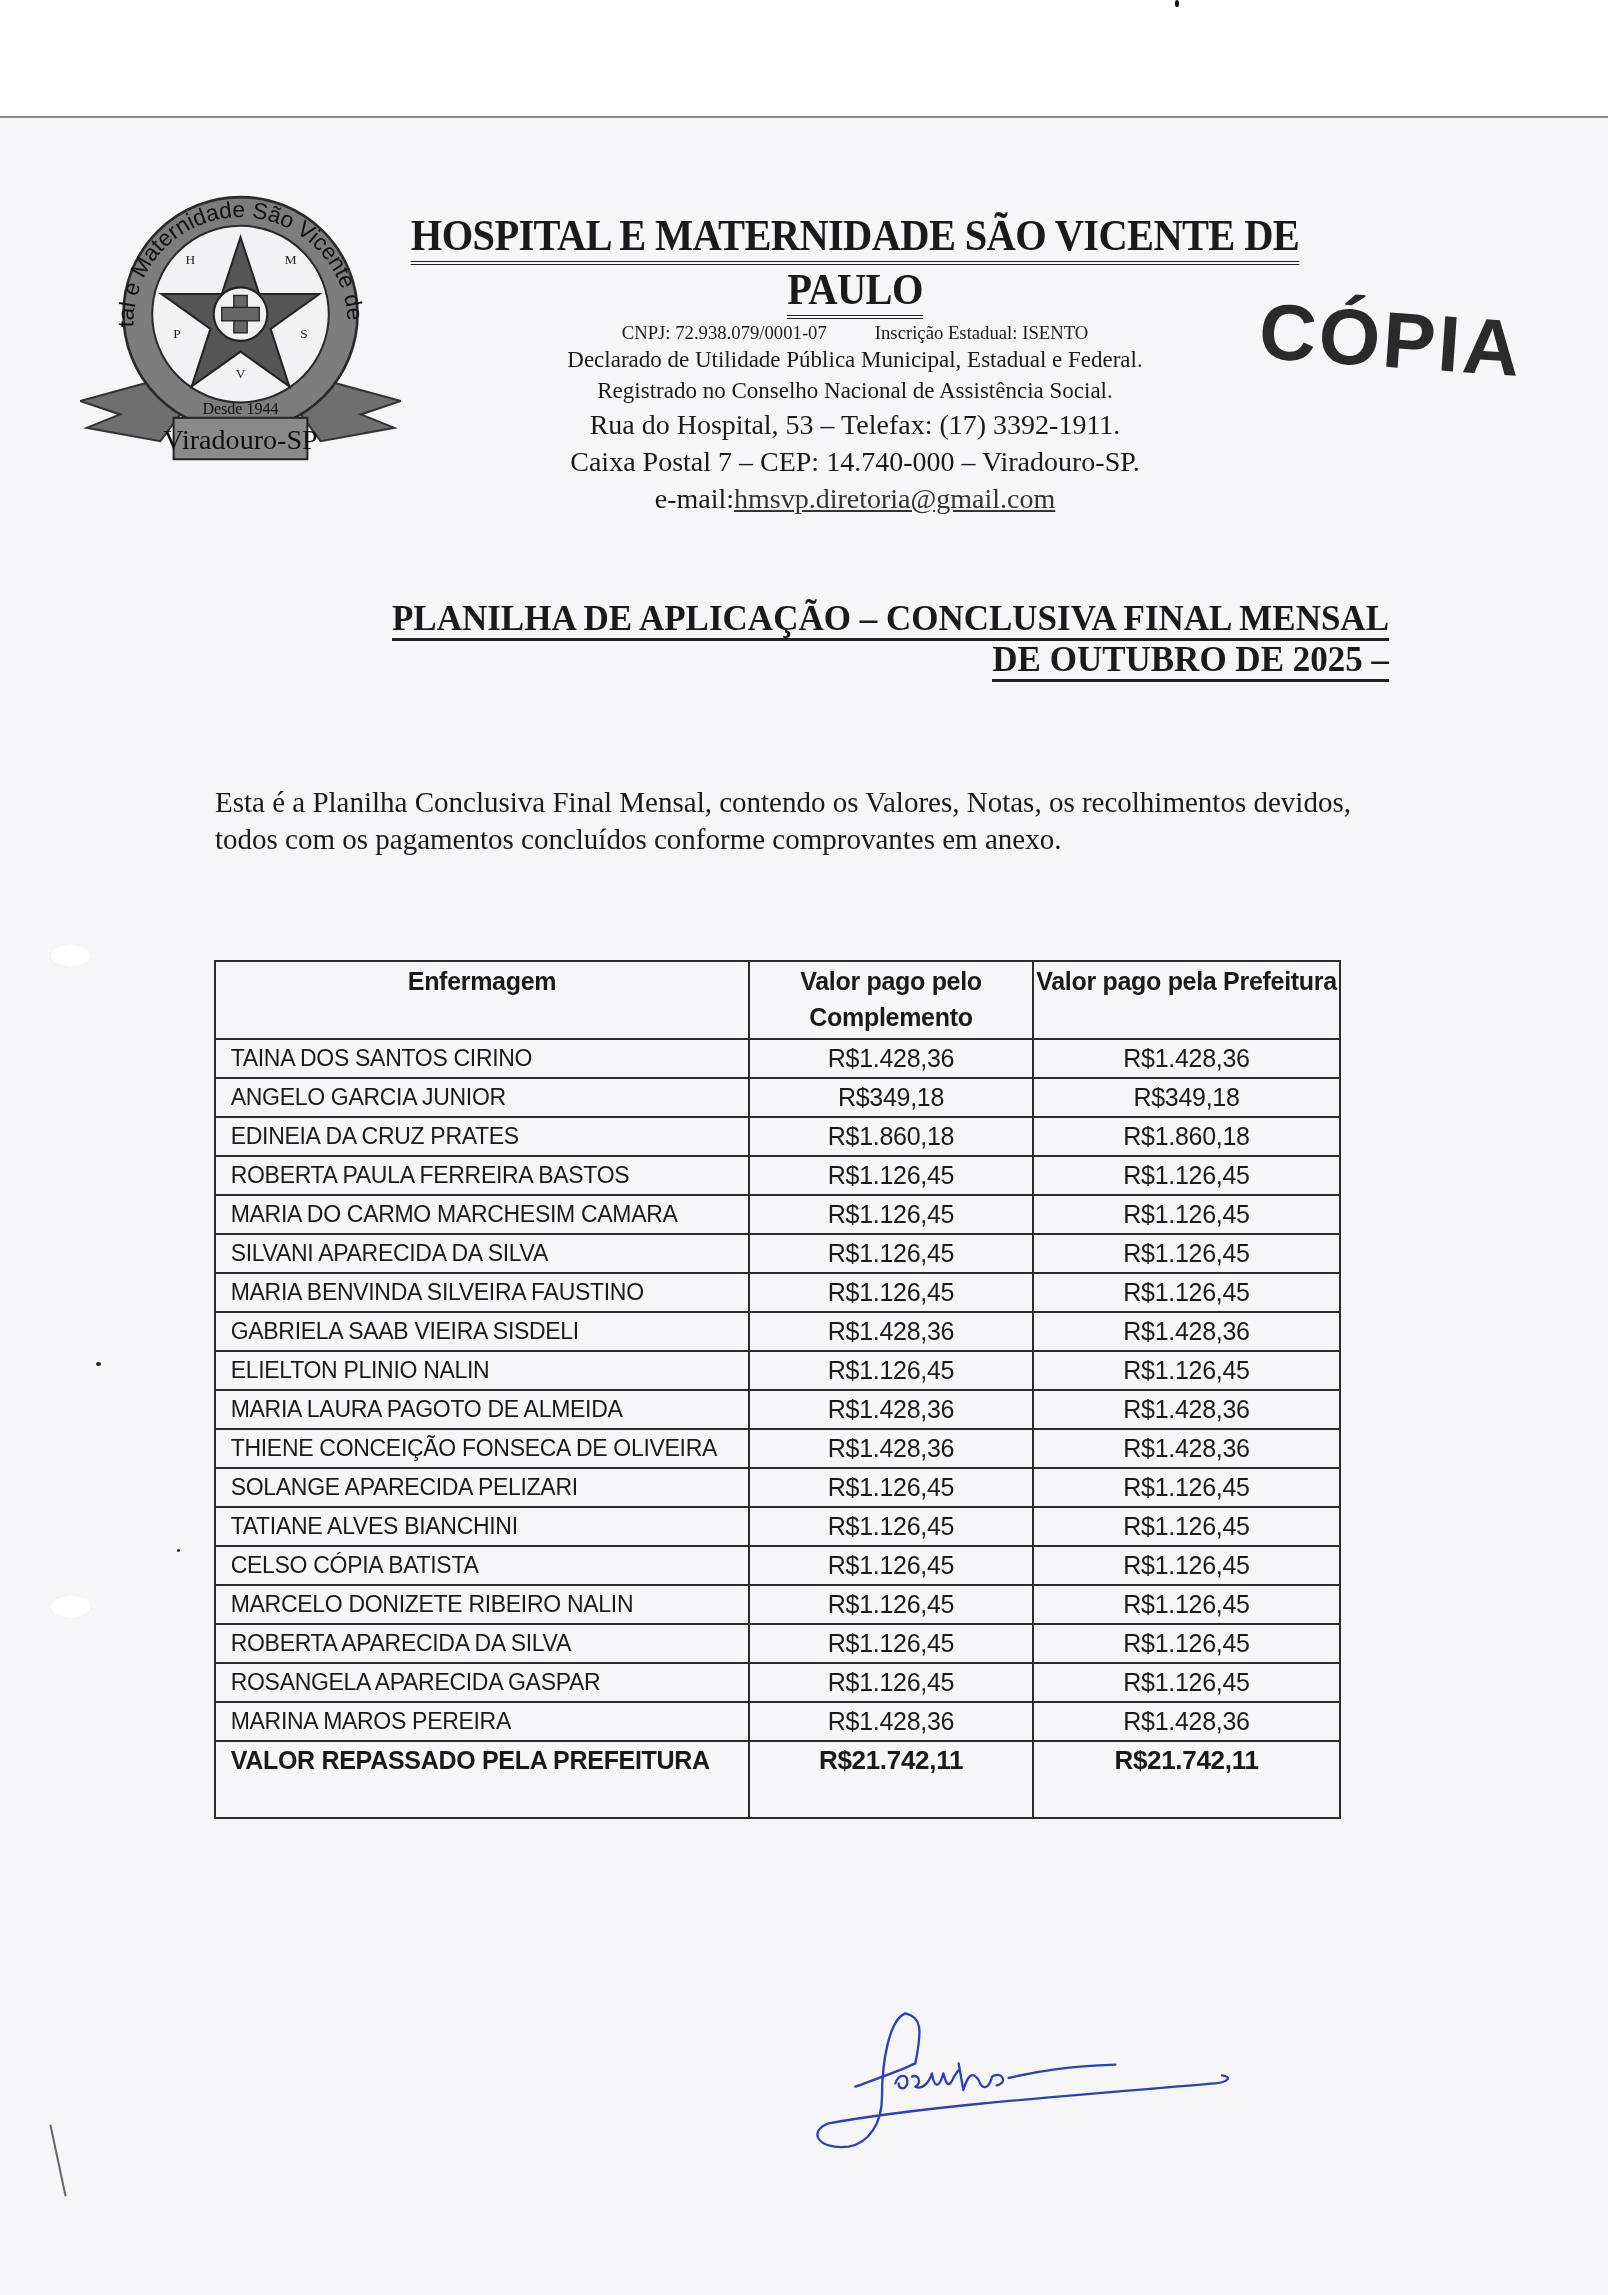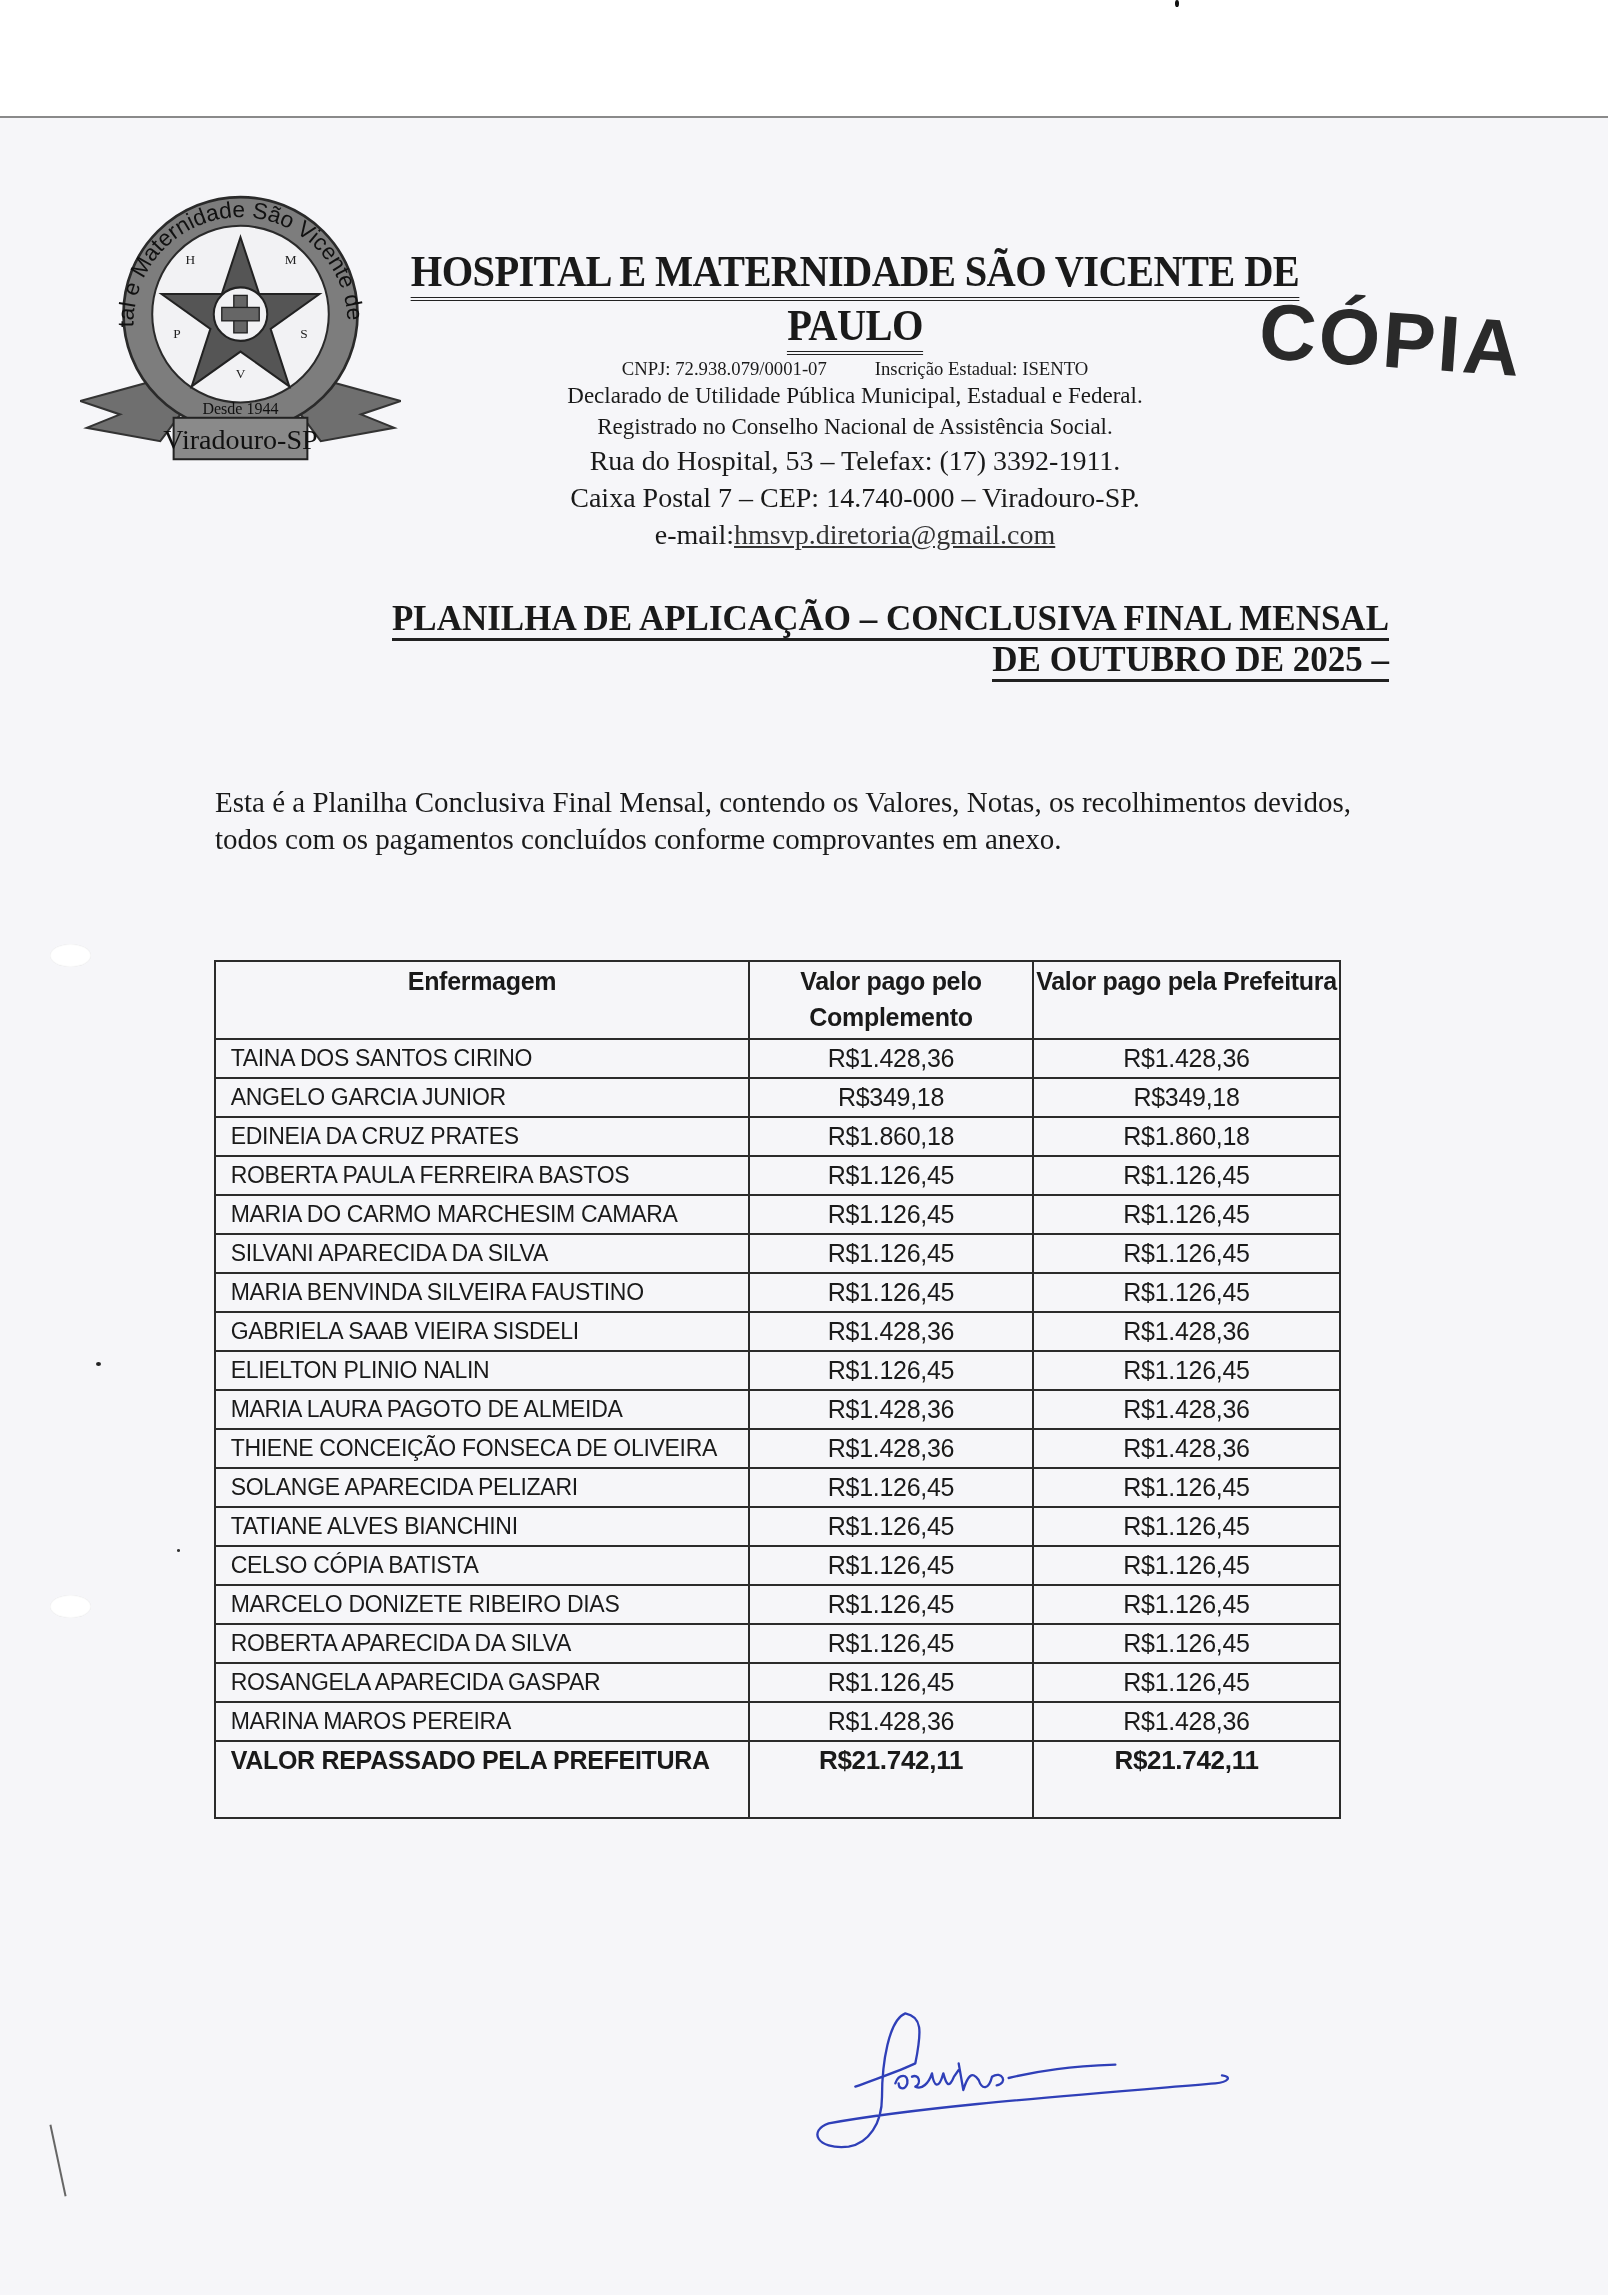--- a/index.html
+++ b/index.html
@@ -11,21 +11,21 @@
   .page-edge { position: absolute; left: 0; top: 116px; width: 1609px; height: 2px; background: #8a8a8a; }
   .paper { position: absolute; left: 0; top: 118px; width: 1609px; height: 2177px; background: #f6f6f9; }
 
   .punch { position: absolute; width: 41px; height: 23px; border-radius: 50%; background: #ffffff;
            box-shadow: inset 0 0 1.3px rgba(0,0,0,0.15); }
 
   
   .logo { position: absolute; left: 80px; top: 187px; width: 321px; height: 281px; }
 
   
-  .hdr { position: absolute; left: 334px; top: 212px; width: 1042px; text-align: center; margin-top: 36px; }
+  .hdr { position: absolute; left: 334px; top: 212px; width: 1042px; text-align: center; }
   .hdr-title { font-family: "Liberation Serif", serif; font-weight: bold; font-size: 44px; line-height: 47px;
                letter-spacing: -0.7px; transform: scaleX(0.92); transform-origin: center; }
   .hdr-title span { border-bottom: 4px double #222; padding-bottom: 1.3px; }
   .hdr-title-2 { margin-top: 6.7px; }
   .hdr-ids { font-size: 18.7px; margin-top: 9.4px; display: flex; justify-content: center; gap: 48px; }
   .hdr-small { font-size: 23px; line-height: 31px; }
   .hdr-big { font-size: 28px; line-height: 37px; }
   .hdr-email-link { text-decoration: underline; color: #333; }
 
   
@@ -209,21 +209,21 @@
         <td class="name">TATIANE ALVES BIANCHINI</td>
         <td class="val">R$1.126,45</td>
         <td class="val">R$1.126,45</td>
       </tr>
       <tr>
         <td class="name">CELSO CÓPIA BATISTA</td>
         <td class="val">R$1.126,45</td>
         <td class="val">R$1.126,45</td>
       </tr>
       <tr>
-        <td class="name">MARCELO DONIZETE RIBEIRO DIAS</td>
+        <td class="name">MARCELO DONIZETE RIBEIRO NALIN</td>
         <td class="val">R$1.126,45</td>
         <td class="val">R$1.126,45</td>
       </tr>
       <tr>
         <td class="name">ROBERTA APARECIDA DA SILVA</td>
         <td class="val">R$1.126,45</td>
         <td class="val">R$1.126,45</td>
       </tr>
       <tr>
         <td class="name">ROSANGELA APARECIDA GASPAR</td>

